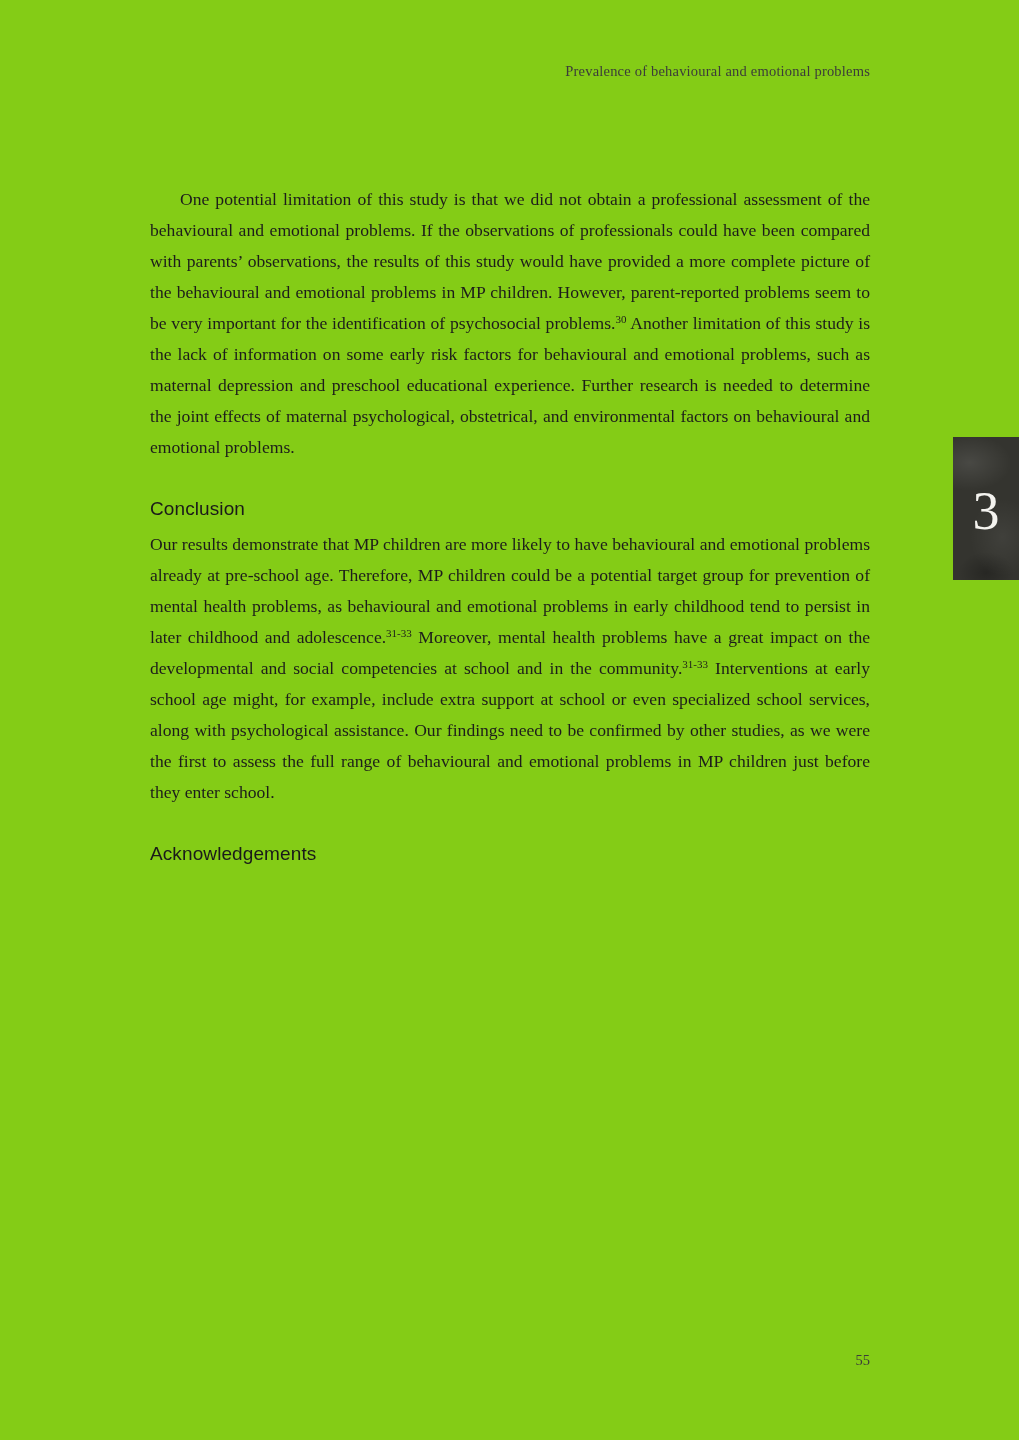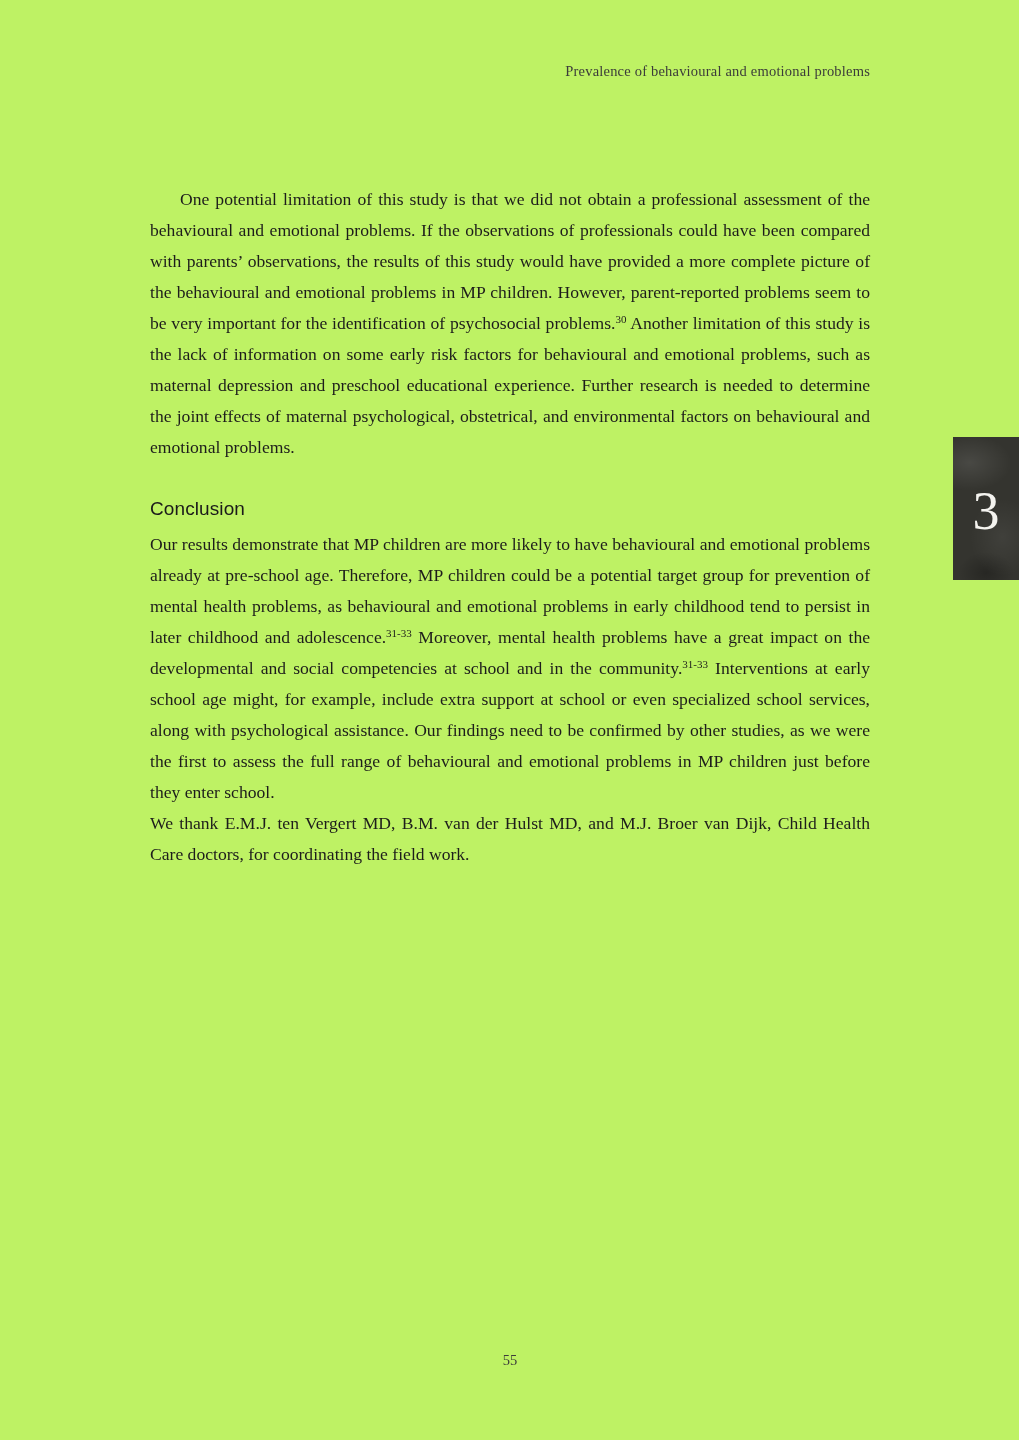--- a/index.html
+++ b/index.html
@@ -5,21 +5,21 @@
   * { margin: 0; padding: 0; box-sizing: border-box; }
 
   html, body {
     background: #ffffff;
   }
 
   .page {
     position: relative;
     width: 1019px;
     height: 1440px;
-    background: #bef264;
+    background: #84cc16;
     overflow: hidden;
     font-family: "Liberation Serif", serif;
     color: #1d1d1b;
   }
 
   .running-header {
     position: absolute;
     top: 63px;
     left: 150px;
     width: 720px;
@@ -89,42 +89,42 @@
     line-height: 1;
     color: #f4f3ef;
     padding-top: 4px;
   }
 
   .page-number {
     position: absolute;
     top: 1352px;
     left: 150px;
     width: 720px;
-    text-align: center;
+    text-align: right;
     font-size: 14.5px;
     color: #3c3c3a;
   }
 </style>
 </head>
 <body>
 
 <div class="page">
 
   <div class="running-header">Prevalence of behavioural and emotional problems</div>
 
   <div class="content">
 
     <p class="body-para indent-first"><span>One potential limitation of this study is that we did not obtain a professional assessment of the behavioural and emotional problems. If the observations of professionals could have been compared with parents’ observations, the results of this study would have provided a more complete picture of the behavioural and emotional problems in MP children. However, parent-reported problems seem to be very important for the identification of psychosocial problems.</span><sup class="citation">30</sup><span> Another limitation of this study is the lack of information on some early risk factors for behavioural and emotional problems, such as maternal depression and preschool educational experience. Further research is needed to determine the joint effects of maternal psychological, obstetrical, and environmental factors on behavioural and emotional problems.</span></p>
 
     <h2 class="section-heading">Conclusion</h2>
 
     <p class="body-para"><span>Our results demonstrate that MP children are more likely to have behavioural and emotional problems already at pre-school age. Therefore, MP children could be a potential target group for prevention of mental health problems, as behavioural and emotional problems in early childhood tend to persist in later childhood and adolescence.</span><sup class="citation">31-33</sup><span> Moreover, mental health problems have a great impact on the developmental and social competencies at school and in the community.</span><sup class="citation">31-33</sup><span> Interventions at early school age might, for example, include extra support at school or even specialized school services, along with psychological assistance. Our findings need to be confirmed by other studies, as we were the first to assess the full range of behavioural and emotional problems in MP children just before they enter school.</span></p>
 
+    <h2 class="section-heading">Acknowledgements</h2>
 
-    <p class="body-para">We thank E.M.J. ten Vergert MD, B.M. van der Hulst MD, and M.J. Broer van Dijk, Child Health Care doctors, for coordinating the field work.</p>
 
   </div>
 
   <div class="chapter-tab">
     <span class="chapter-number">3</span>
   </div>
 
   <div class="page-number">55</div>
 
 </div>

